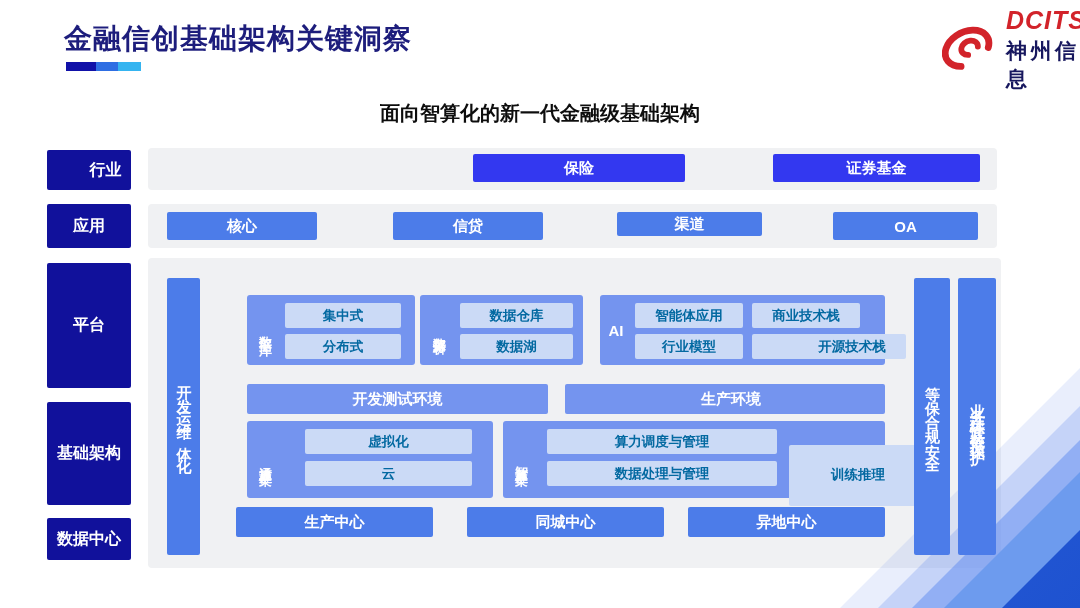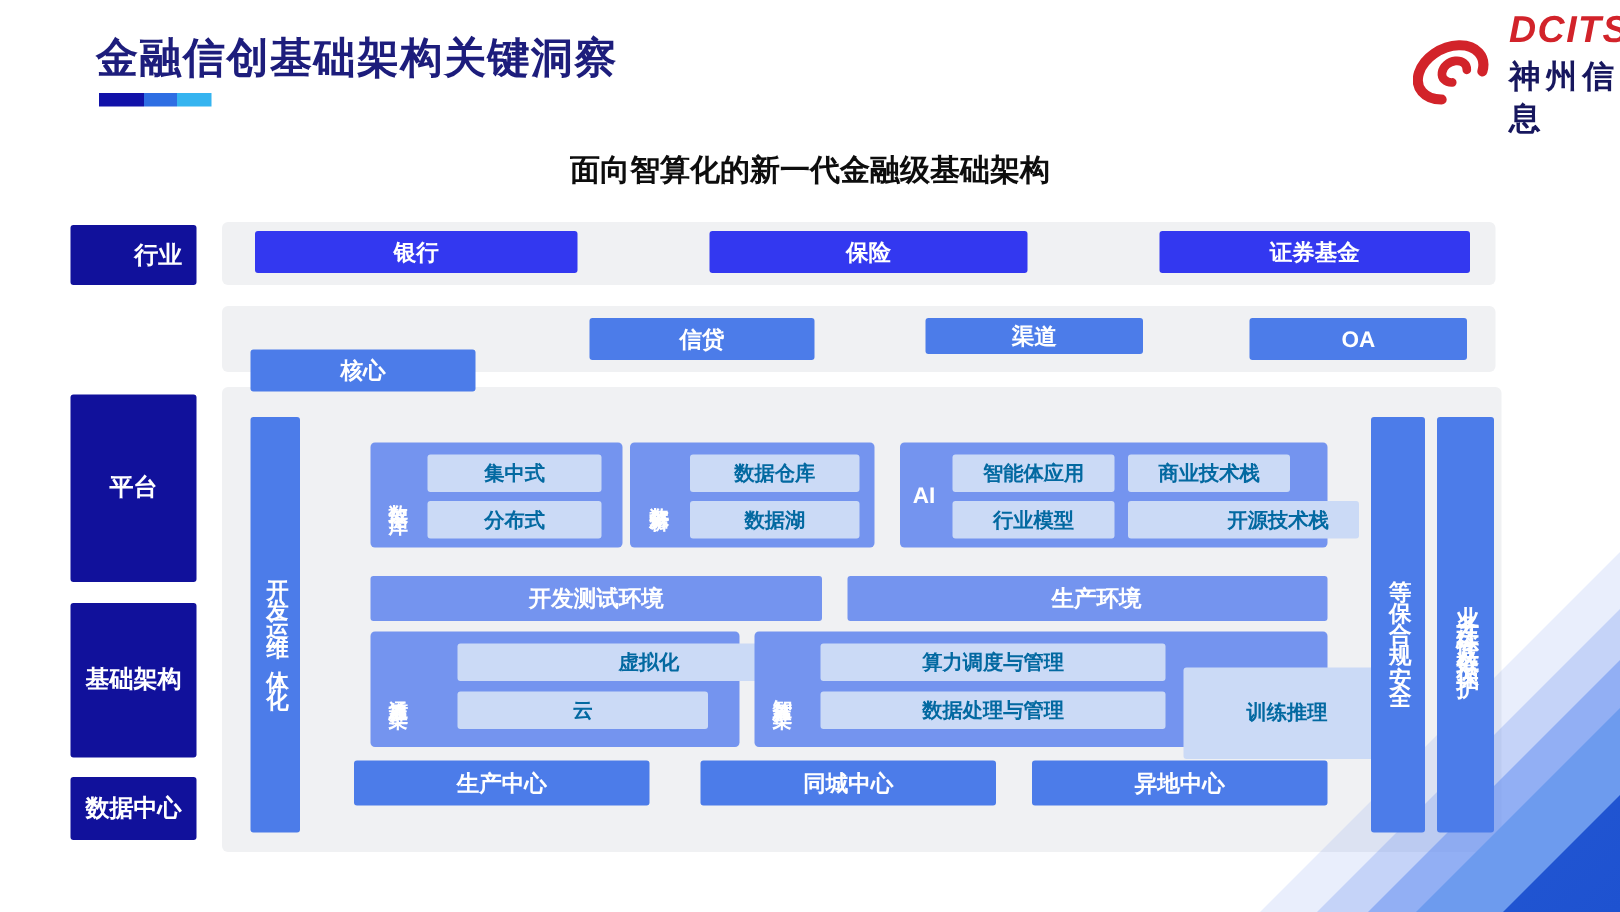--- a/index.html
+++ b/index.html
@@ -78,33 +78,33 @@
     </span>
     <span class="logo-text">
       <span class="brand">DCITS</span>
       <span class="company">神州信息</span>
     </span>
   </div>
 
   <div class="abs subtitle">面向智算化的新一代金融级基础架构</div>
 
   <div class="abs navy" style="top:150px;height:40px;padding-left:33px;">行业</div>
+  <div class="abs navy" style="top:204px;height:44px;">应用</div>
   <div class="abs navy" style="top:263px;height:125px;">平台</div>
   <div class="abs navy" style="top:402px;height:103px;">基础架构</div>
   <div class="abs navy" style="top:518px;height:42px;">数据中心</div>
 
   <div class="abs strip" style="left:148px;top:148px;width:849px;height:42px;"></div>
   <div class="abs strip" style="left:148px;top:204px;width:849px;height:44px;"></div>
   <div class="abs strip" style="left:148px;top:258px;width:853px;height:310px;"></div>
 
-  <div class="abs btn b-ind" style="left:170px;top:154px;width:215px;height:28px;">银行</div>
   <div class="abs btn b-ind" style="left:473px;top:154px;width:212px;height:28px;">保险</div>
   <div class="abs btn b-ind" style="left:773px;top:154px;width:207px;height:28px;">证券基金</div>
 
-  <div class="abs btn b-app" style="left:167px;top:212px;width:150px;height:28px;margin-top:21px;">核心</div>
+  <div class="abs btn b-app" style="left:167px;top:212px;width:150px;height:28px;">核心</div>
   <div class="abs btn b-app" style="left:393px;top:212px;width:150px;height:28px;">信贷</div>
   <div class="abs btn b-app" style="left:617px;top:212px;width:145px;height:24px;">渠道</div>
   <div class="abs btn b-app" style="left:833px;top:212px;width:145px;height:28px;">OA</div>
 
   <div class="abs vbar vtext" style="left:167px;top:278px;width:33px;height:277px;letter-spacing:12px;z-index:2;">开发运维一体化</div>
 
   <div class="abs group" style="left:247px;top:295px;width:168px;height:70px;">
     <div class="glabel vtext" style="width:36px;letter-spacing:3px;">数据库</div>
     <div class="inner" style="left:38px;top:8px;width:116px;height:25px;">集中式</div>
     <div class="inner" style="left:38px;top:39px;width:116px;height:25px;">分布式</div>
@@ -122,21 +122,21 @@
     <div class="inner" style="left:152px;top:8px;width:108px;height:25px;">商业技术栈</div>
     <div class="inner" style="left:35px;top:39px;width:108px;height:25px;">行业模型</div>
     <div class="inner" style="left:152px;top:39px;width:108px;height:25px;padding-left:46px;">开源技术栈</div>
   </div>
 
   <div class="abs btn b-mid" style="left:247px;top:384px;width:301px;height:30px;">开发测试环境</div>
   <div class="abs btn b-mid" style="left:565px;top:384px;width:320px;height:30px;padding-left:12px;">生产环境</div>
 
   <div class="abs group" style="left:247px;top:421px;width:246px;height:77px;">
     <div class="glabel vtext" style="width:36px;letter-spacing:2px;">通算框架</div>
-    <div class="inner" style="left:58px;top:8px;width:167px;height:25px;padding-left:44px;">虚拟化</div>
+    <div class="inner" style="left:58px;top:8px;width:167px;height:25px;">虚拟化</div>
     <div class="inner" style="left:58px;top:40px;width:167px;height:25px;">云</div>
   </div>
 
   <div class="abs group" style="left:503px;top:421px;width:382px;height:77px;">
     <div class="glabel vtext" style="width:36px;letter-spacing:2px;">智算框架</div>
     <div class="inner" style="left:44px;top:8px;width:230px;height:25px;">算力调度与管理</div>
     <div class="inner" style="left:44px;top:40px;width:230px;height:25px;">数据处理与管理</div>
     <div class="inner" style="left:286px;top:24px;width:86px;height:61px;text-align:center;line-height:1.55;padding:0 26px;">训练推理</div>
   </div>
 

